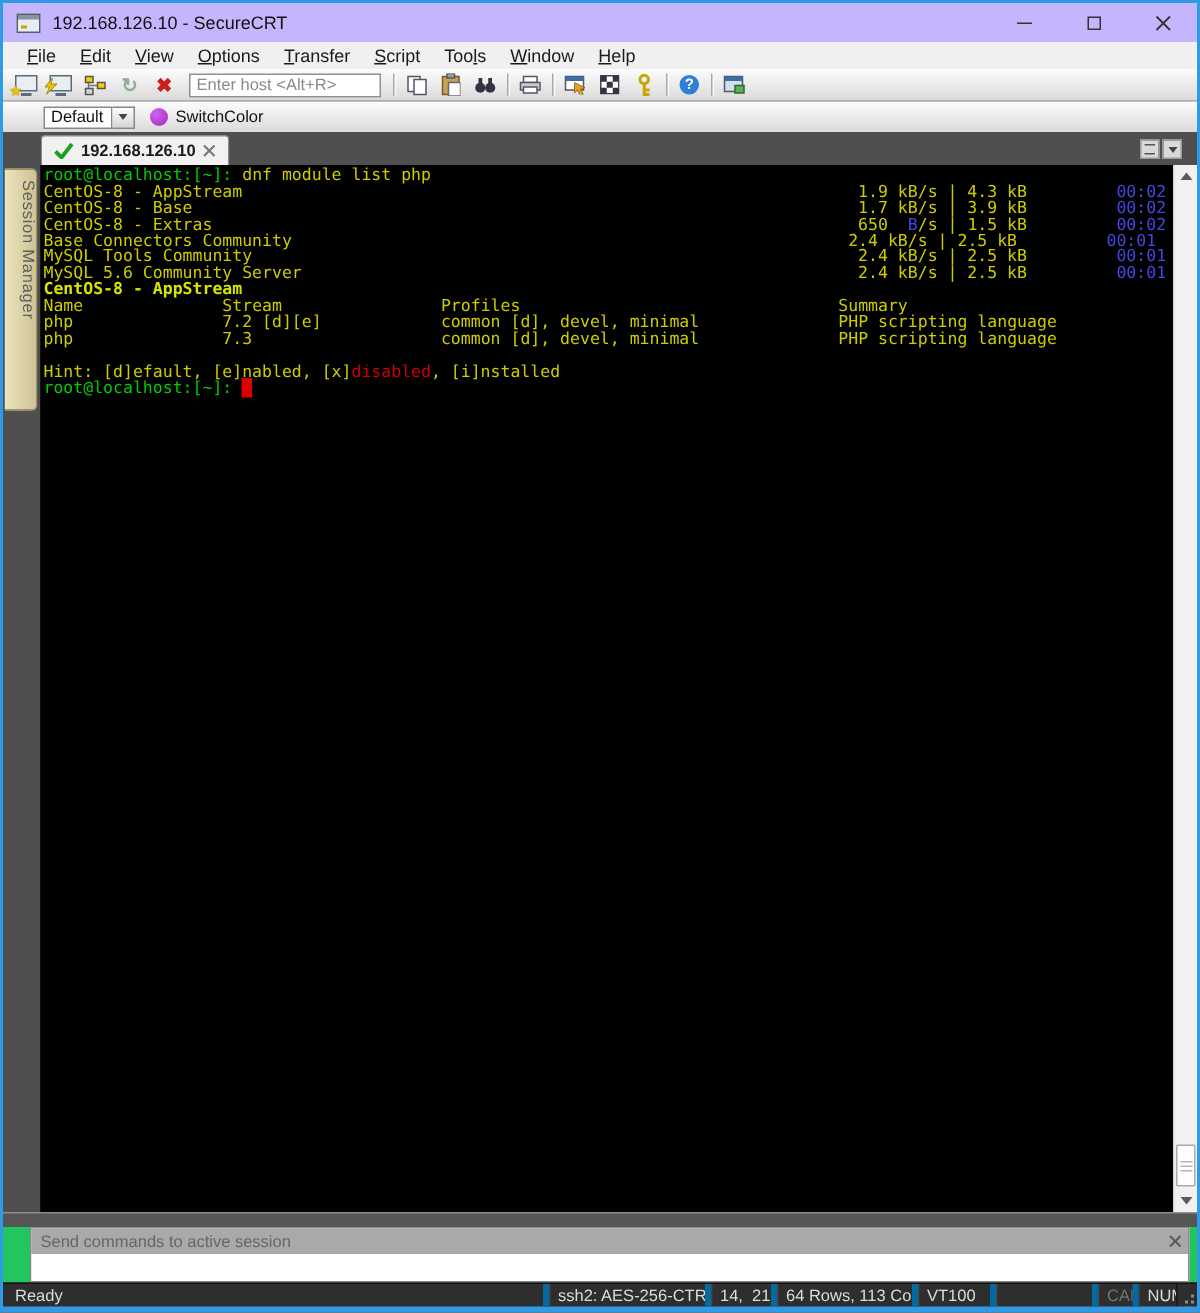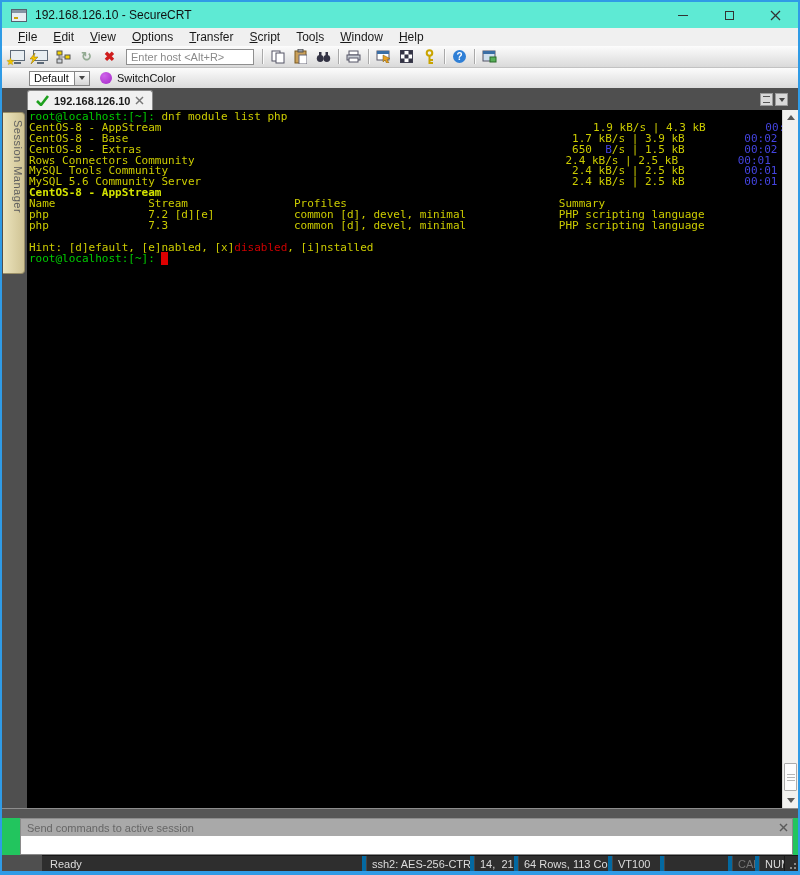--- a/index.html
+++ b/index.html
@@ -1,21 +1,21 @@
 <!DOCTYPE html>
 <html><head>
 <meta charset="utf-8">
 <style>
   html,body{margin:0;padding:0;}
   body{width:800px;height:875px;background:#fff;font-family:"Liberation Sans",sans-serif;}
   .win{box-sizing:border-box;width:800px;height:875px;border:2px solid #2f9be6;border-bottom-width:4px;
        display:flex;flex-direction:column;background:#4f4f4f;overflow:hidden;}
 
   
-  .titlebar{flex:0 0 26px;background:#5eead4;display:flex;align-items:center;}
+  .titlebar{flex:0 0 26px;background:#c4b5fd;display:flex;align-items:center;}
   .app-ic{width:16px;height:13px;margin:0 8px 0 9px;position:relative;background:#e6edf3;border:1px solid #55606e;box-sizing:border-box;}
   .app-ic::before{content:"";position:absolute;left:0;top:0;right:0;height:3px;background:#8494a4;}
   .app-ic::after{content:"";position:absolute;left:2px;bottom:2px;width:4px;height:2px;background:#c9a40a;}
   .title{font-size:12px;color:#111;}
   .wc{margin-left:auto;display:flex;height:100%;}
   .wc-btn{width:46px;height:100%;display:flex;align-items:center;justify-content:center;}
   .g-min{width:10px;height:1px;background:#333;}
   .g-max{width:9px;height:9px;border:1px solid #333;box-sizing:border-box;}
 
   
@@ -82,21 +82,21 @@
   .cmdwin{flex:0 0 37px;background:#22c55e;display:flex;padding:0 5px 0 18px;box-sizing:border-box;}
   .cmd-body{flex:1;display:flex;flex-direction:column;border:1px solid #8a8a8a;background:#fff;box-sizing:border-box;}
   .cmd-bar{height:17px;background:#a9a9a9;display:flex;align-items:center;}
   .cmd-input{flex:1;background:transparent;border:none;outline:none;font-size:11px;padding:0 6px;color:#333;
              font-family:"Liberation Sans",sans-serif;}
   .cmd-input::placeholder{color:#666;}
   .cmd-close{width:18px;display:flex;align-items:center;justify-content:center;}
   .cmd-white{flex:1;background:#fff;}
 
   
-  .statusbar{flex:0 0 16px;background:#2e2e2e;display:flex;align-items:center;font-size:11px;color:#dcdcdc;border-top:1px solid #161616;box-sizing:border-box;margin-left:40px;}
+  .statusbar{flex:0 0 16px;background:#2e2e2e;display:flex;align-items:center;font-size:11px;color:#dcdcdc;border-top:1px solid #161616;box-sizing:border-box;}
   .status-ready{padding-left:8px;}
   .spacer{flex:1;}
   .segs{display:flex;height:100%;}
   .seg{box-sizing:border-box;padding:0 6px;border-left:4px solid #0369a1;box-shadow:inset 1px 0 0 #454545;
        white-space:pre;overflow:hidden;height:100%;display:flex;align-items:center;}
   .seg.dim{color:#747474;}
   .seg[data-name="status-encryption"]{width:108px;}
   .seg[data-name="status-cursor-position"]{width:44px;}
   .seg[data-name="status-terminal-size"]{width:94px;}
   .seg[data-name="status-emulation"]{width:52px;}
@@ -273,24 +273,24 @@
   </div>
 
   <div class="main" data-name="main-area">
     <div class="left-strip" data-name="left-dock-strip">
       <div class="sm-tab" data-name="session-manager-tab">
         <span data-name="session-manager-label">Session Manager</span>
       </div>
     </div>
     <div class="terminal" id="term" data-name="terminal">
         <div class="tline" data-name="terminal-line"><span style="color: rgb(0, 204, 0);">root@localhost:[~]:</span><span style="color: rgb(204, 204, 0);"> dnf module list php</span></div>
-        <div class="tline" data-name="terminal-line"><span style="color: rgb(204, 204, 0);">CentOS-8 - AppStream</span>                                                              <span style="color: rgb(204, 204, 0); margin-left: 21px;">1.9 kB/s | 4.3 kB</span>         <span style="color: rgb(68, 68, 224);">00:02</span></div>
+        <div class="tline" data-name="terminal-line"><span style="color: rgb(204, 204, 0);">CentOS-8 - AppStream</span>                                                              <span style="color: rgb(204, 204, 0);">1.9 kB/s | 4.3 kB</span>         <span style="color: rgb(68, 68, 224);">00:02</span></div>
         <div class="tline" data-name="terminal-line"><span style="color: rgb(204, 204, 0);">CentOS-8 - Base</span>                                                                   <span style="color: rgb(204, 204, 0);">1.7 kB/s | 3.9 kB</span>         <span style="color: rgb(68, 68, 224);">00:02</span></div>
         <div class="tline" data-name="terminal-line"><span style="color: rgb(204, 204, 0);">CentOS-8 - Extras</span>                                                                 <span style="color: rgb(204, 204, 0);">650</span>  <span style="color: rgb(68, 68, 224);">B</span><span style="color: rgb(204, 204, 0);">/s | 1.5 kB</span>         <span style="color: rgb(68, 68, 224);">00:02</span></div>
-        <div class="tline" data-name="terminal-line"><span style="color: rgb(204, 204, 0);">Rows Connectors Community</span>                                                        <span style="color: rgb(204, 204, 0);">2.4 kB/s | 2.5 kB</span>         <span style="color: rgb(68, 68, 224);">00:01</span></div>
+        <div class="tline" data-name="terminal-line"><span style="color: rgb(204, 204, 0);">Base Connectors Community</span>                                                        <span style="color: rgb(204, 204, 0);">2.4 kB/s | 2.5 kB</span>         <span style="color: rgb(68, 68, 224);">00:01</span></div>
         <div class="tline" data-name="terminal-line"><span style="color: rgb(204, 204, 0);">MySQL Tools Community</span>                                                             <span style="color: rgb(204, 204, 0);">2.4 kB/s | 2.5 kB</span>         <span style="color: rgb(68, 68, 224);">00:01</span></div>
         <div class="tline" data-name="terminal-line"><span style="color: rgb(204, 204, 0);">MySQL 5.6 Community Server</span>                                                        <span style="color: rgb(204, 204, 0);">2.4 kB/s | 2.5 kB</span>         <span style="color: rgb(68, 68, 224);">00:01</span></div>
         <div class="tline" data-name="terminal-line"><span style="color: rgb(213, 229, 0); font-weight: bold;">CentOS-8 - AppStream</span></div>
         <div class="tline" data-name="terminal-line"><span style="color: rgb(204, 204, 0);">Name</span>              <span style="color: rgb(204, 204, 0); text-align: right;">Stream</span>                <span style="color: rgb(204, 204, 0);">Profiles</span>                                <span style="color: rgb(204, 204, 0);">Summary</span></div>
         <div class="tline" data-name="terminal-line"><span style="color: rgb(204, 204, 0);">php</span>               <span style="color: rgb(204, 204, 0);">7.2 [d][e]</span>            <span style="color: rgb(204, 204, 0);">common [d], devel, minimal</span>              <span style="color: rgb(204, 204, 0);">PHP scripting language</span></div>
         <div class="tline" data-name="terminal-line"><span style="color: rgb(204, 204, 0);">php</span>               <span style="color: rgb(204, 204, 0);">7.3</span>                   <span style="color: rgb(204, 204, 0);">common [d], devel, minimal</span>              <span style="color: rgb(204, 204, 0);">PHP scripting language</span></div>
         <div class="tline" data-name="terminal-line">&nbsp;</div>
         <div class="tline" data-name="terminal-line"><span style="color: rgb(204, 204, 0);">Hint: [d]efault, [e]nabled, [x]</span><span style="color: rgb(204, 0, 0);">disabled</span><span style="color: rgb(204, 204, 0);">, [i]nstalled</span></div>
         <div class="tline" data-name="terminal-line"><span style="color: rgb(0, 204, 0);">root@localhost:[~]: </span><span style="color: rgb(0, 0, 0); background: rgb(221, 0, 0);"> </span></div>
       </div>

